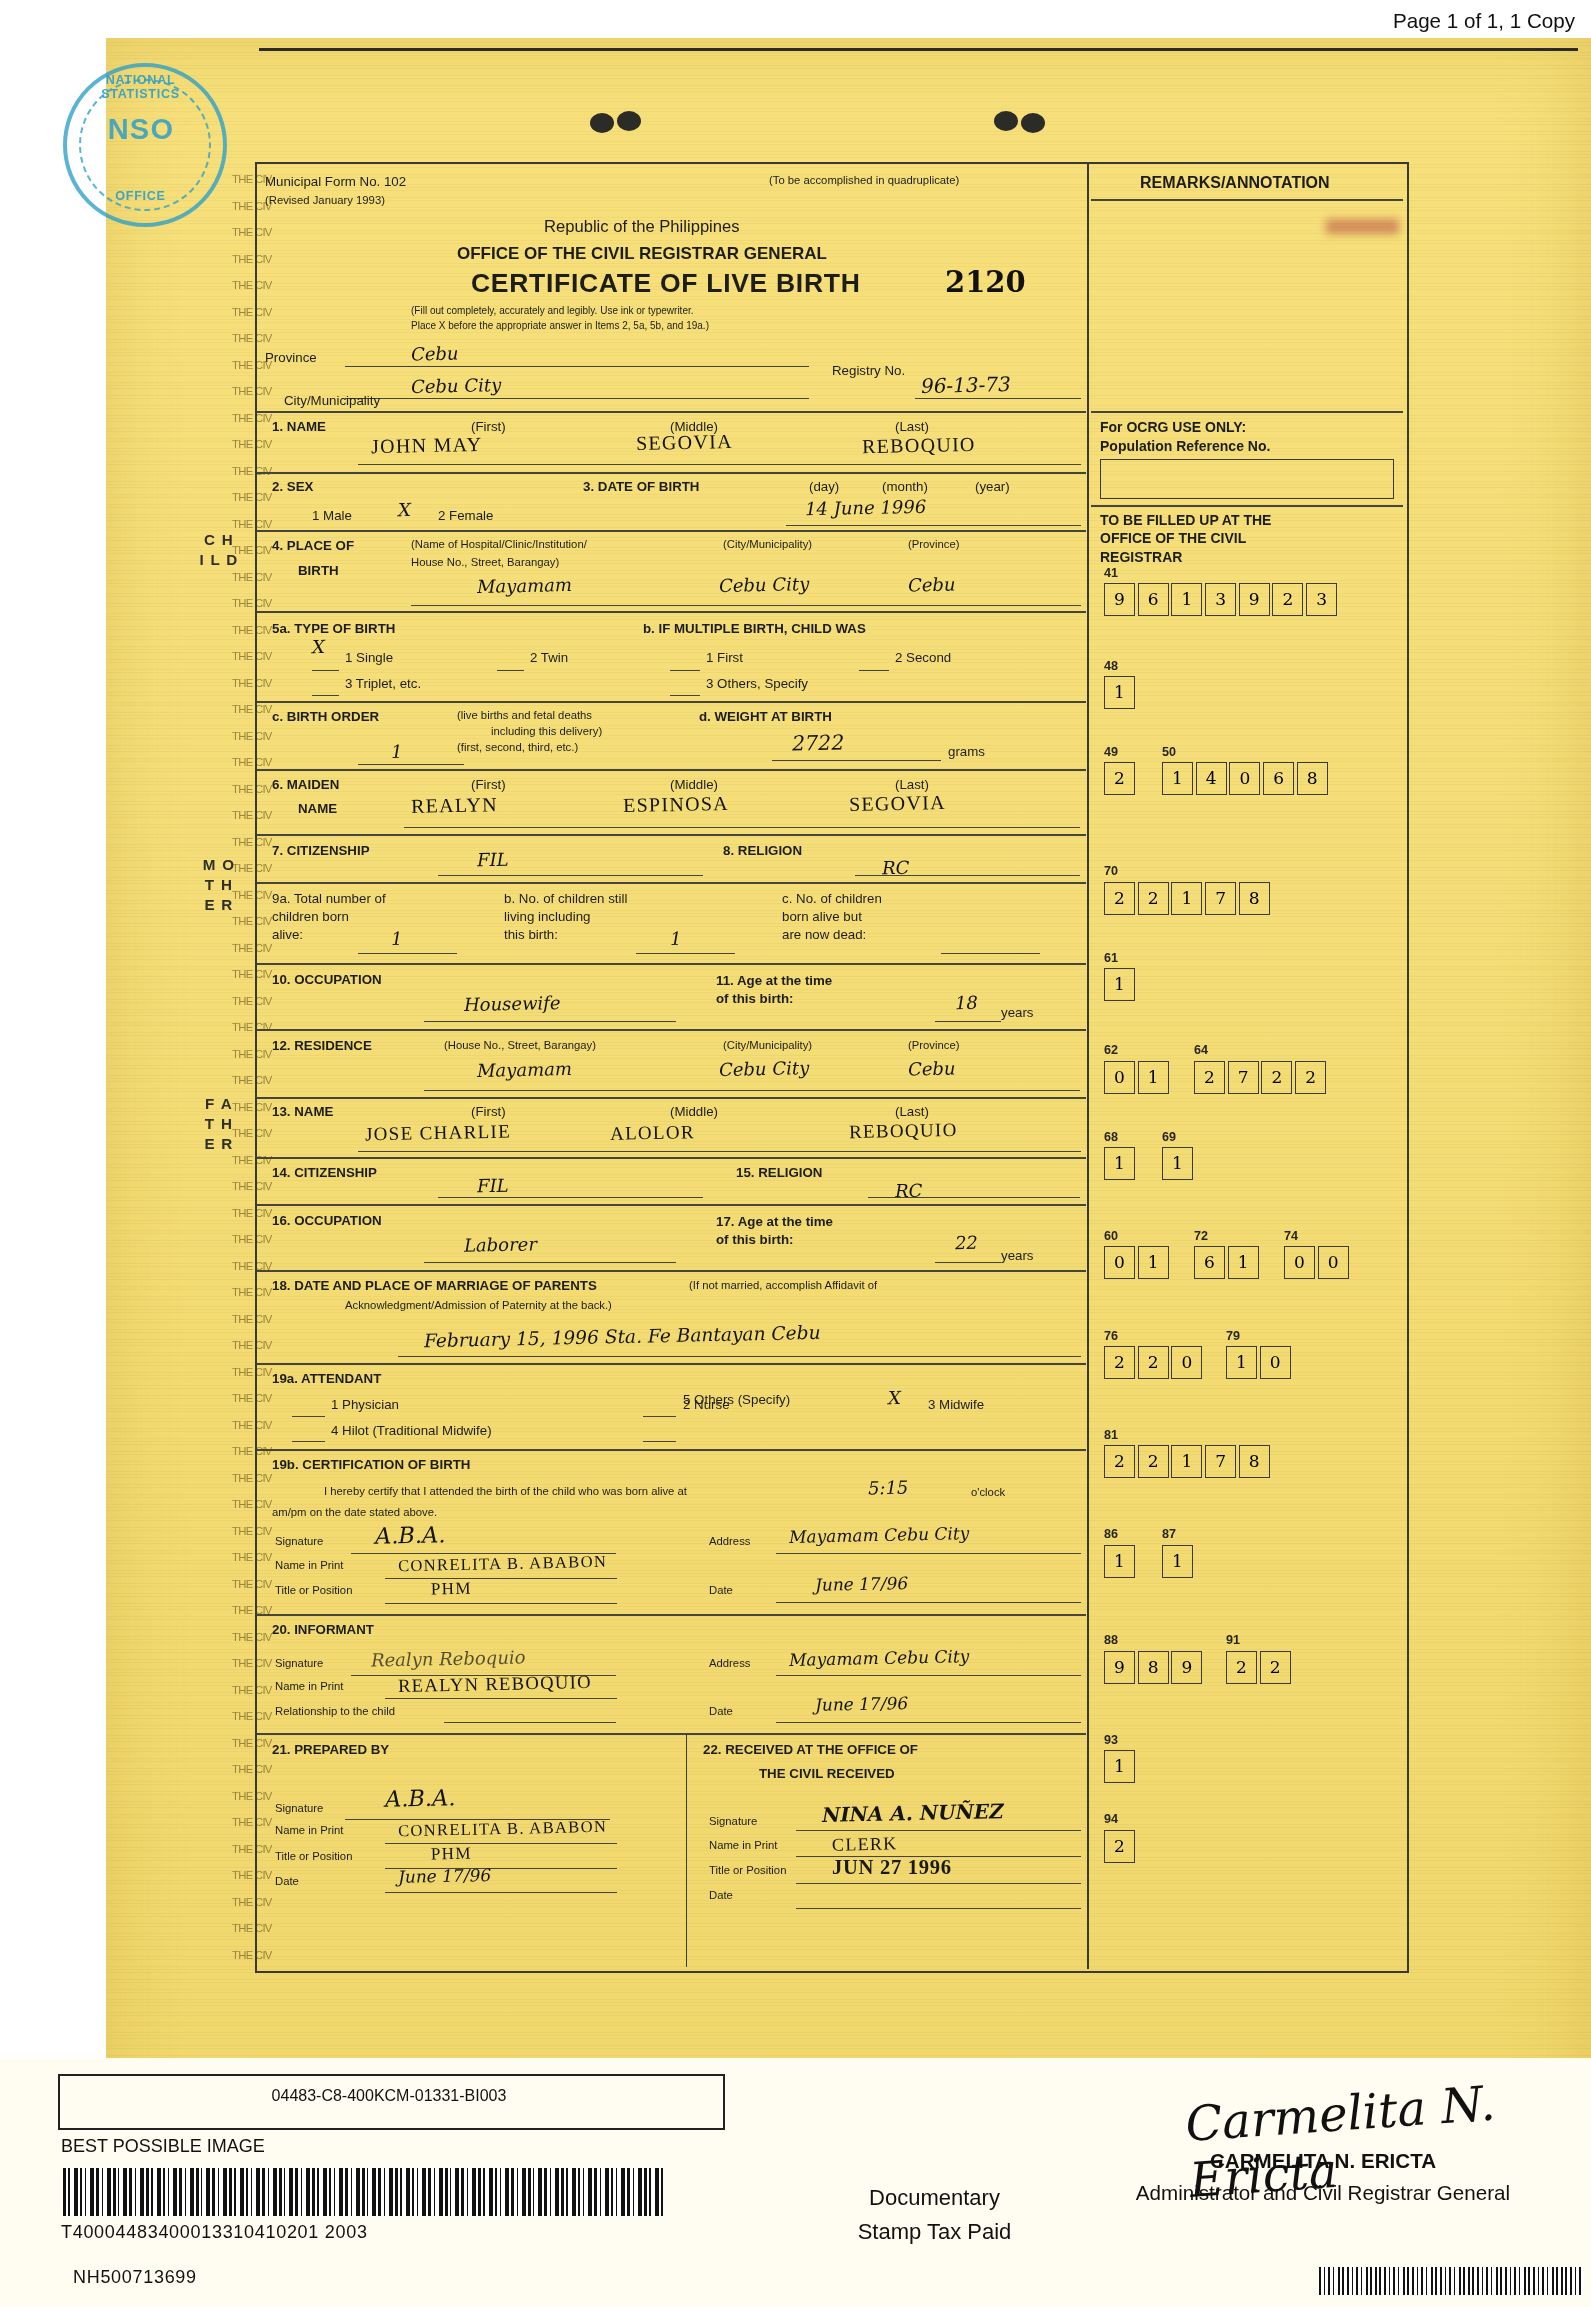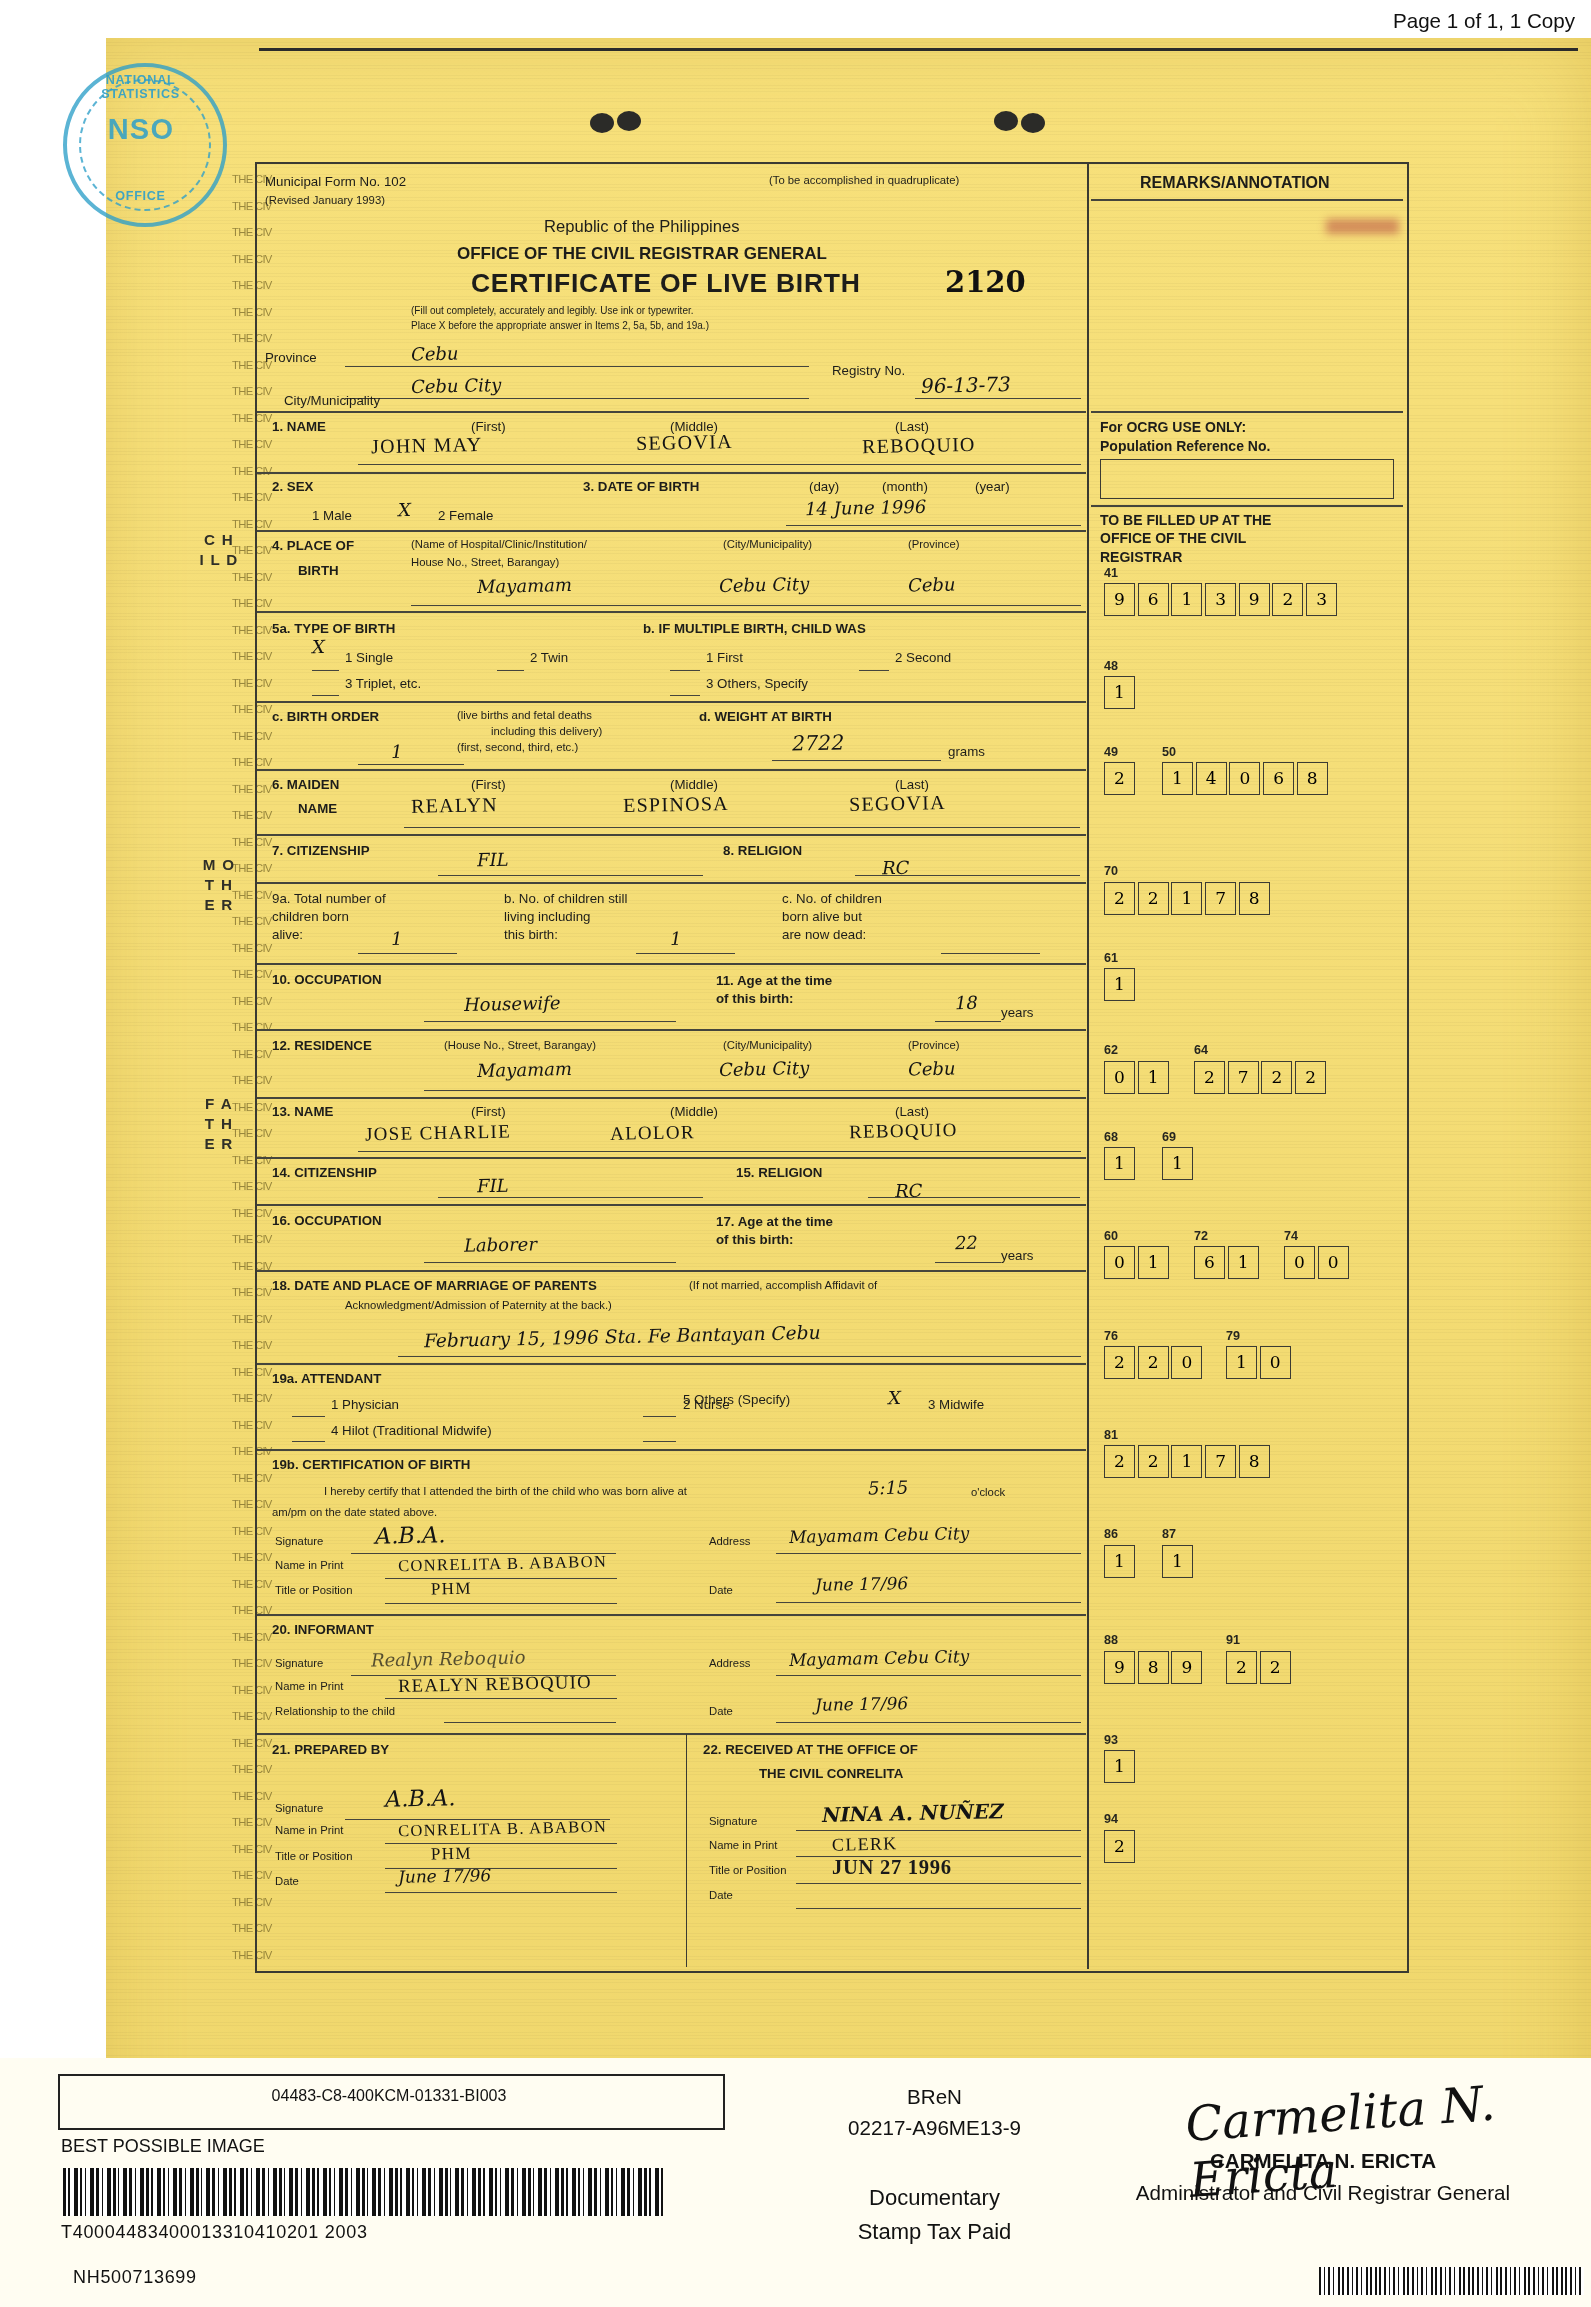--- a/index.html
+++ b/index.html
@@ -362,21 +362,21 @@
   <div class="line" style="left:385px;top:1843px;width:232px;"></div>
   <div class="blk lbl sm" style="left:275px;top:1850px;">Title or Position</div>
   <div class="blk hand blk2" style="left:431px;top:1844px;font-size:17px;">PHM</div>
   <div class="line" style="left:385px;top:1868px;width:232px;"></div>
   <div class="blk lbl sm" style="left:275px;top:1875px;">Date</div>
   <div class="blk hand" style="left:398px;top:1866px;font-size:17px;">June 17/96</div>
   <div class="line" style="left:385px;top:1892px;width:232px;"></div>
 
   <div class="line" style="left:686px;top:1734px;width:1.3px;height:233px;background:#3a3a32;"></div>
   <div class="blk lbl b" style="left:703px;top:1742px;">22. RECEIVED AT THE OFFICE OF</div>
-  <div class="blk lbl b" style="left:759px;top:1766px;">THE CIVIL CONRELITA</div>
+  <div class="blk lbl b" style="left:759px;top:1766px;">THE CIVIL RECEIVED</div>
   <div class="blk lbl sm" style="left:709px;top:1815px;">Signature</div>
   <div class="blk hand" style="left:822px;top:1801px;font-size:20px;font-weight:bold;">NINA A. NUÑEZ</div>
   <div class="line" style="left:796px;top:1830px;width:285px;"></div>
   <div class="blk lbl sm" style="left:709px;top:1839px;">Name in Print</div>
   <div class="blk hand blk2" style="left:832px;top:1834px;font-size:18px;">CLERK</div>
   <div class="line" style="left:796px;top:1856px;width:285px;"></div>
   <div class="blk lbl sm" style="left:709px;top:1864px;">Title or Position</div>
   <div class="blk" style="left:832px;top:1856px;font-family:'Liberation Serif',serif;font-size:20.6px;font-weight:bold;color:#1a1a1a;letter-spacing:0.7px;">JUN 27 1996</div>
   <div class="line" style="left:796px;top:1883px;width:285px;"></div>
   <div class="blk lbl sm" style="left:709px;top:1889px;">Date</div>
@@ -518,24 +518,20 @@
       </div>
     </div>
 
   <div class="whitebot"></div>
   <div class="bpi-box"></div>
   <div class="bpi-code">04483-C8-400KCM-01331-BI003</div>
   <div class="bpi-label">BEST POSSIBLE IMAGE</div>
   <div class="barcode"></div>
   <div class="barcode-num">T40004483400013310410201 2003</div>
   <div class="nh">NH500713699</div>
-  <div class="bren">
-    <div>BReN</div>
-    <div>02217-A96ME13-9</div>
-  </div>
   <div class="docstamp">
     <div>Documentary</div>
     <div>Stamp Tax Paid</div>
   </div>
   <div class="sigscript">Carmelita N. Ericta</div>
   <div class="sigblk">
     <div style="font-weight:bold;">CARMELITA N. ERICTA</div>
     <div>Administrator and Civil Registrar General</div>
   </div>
   <div class="barcode2"></div>

